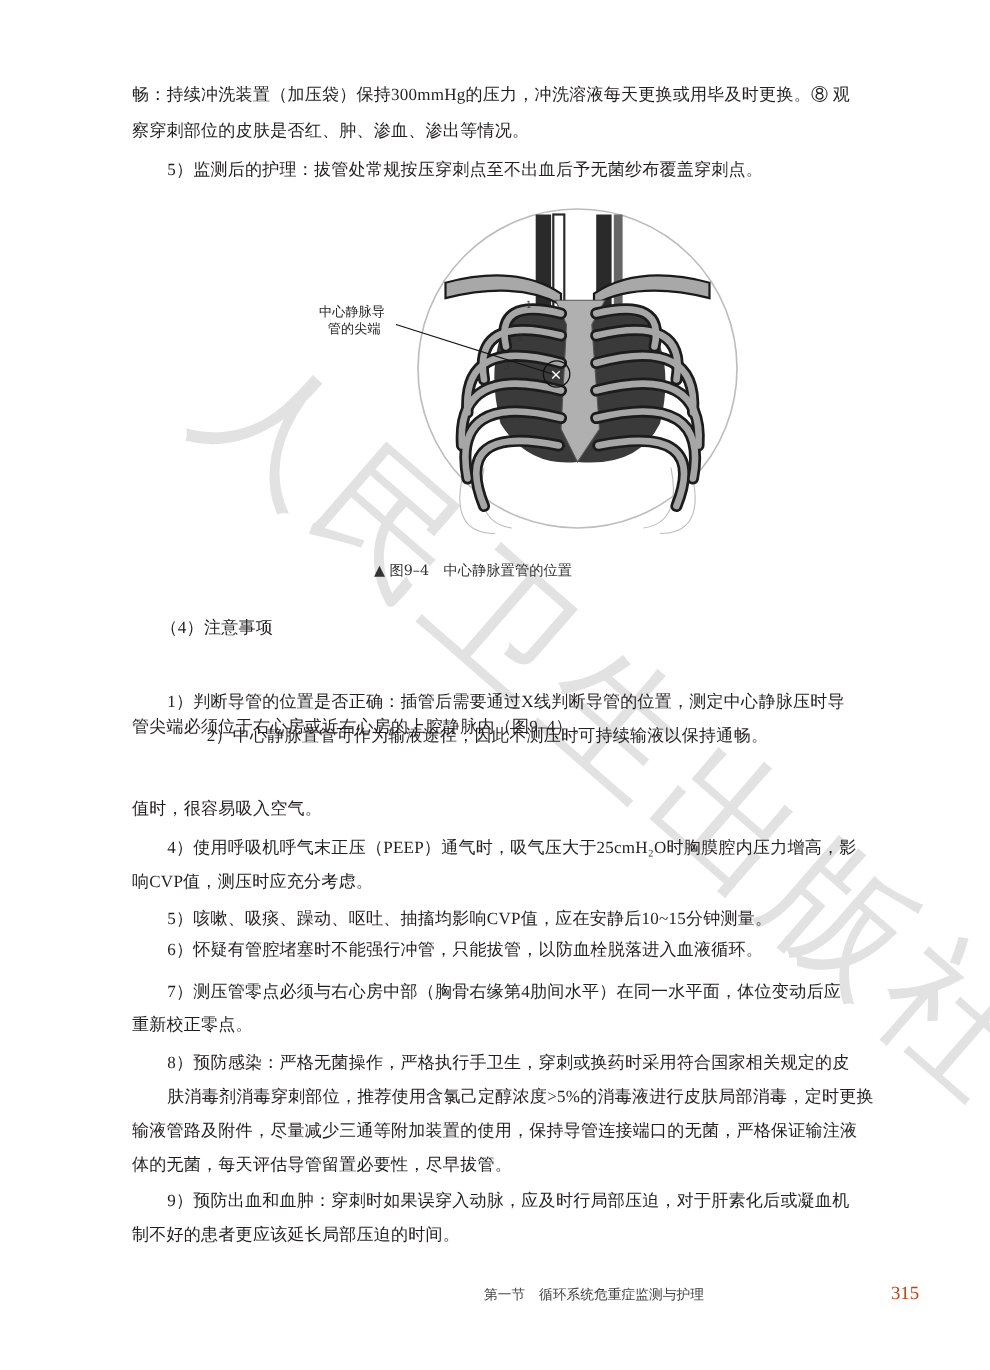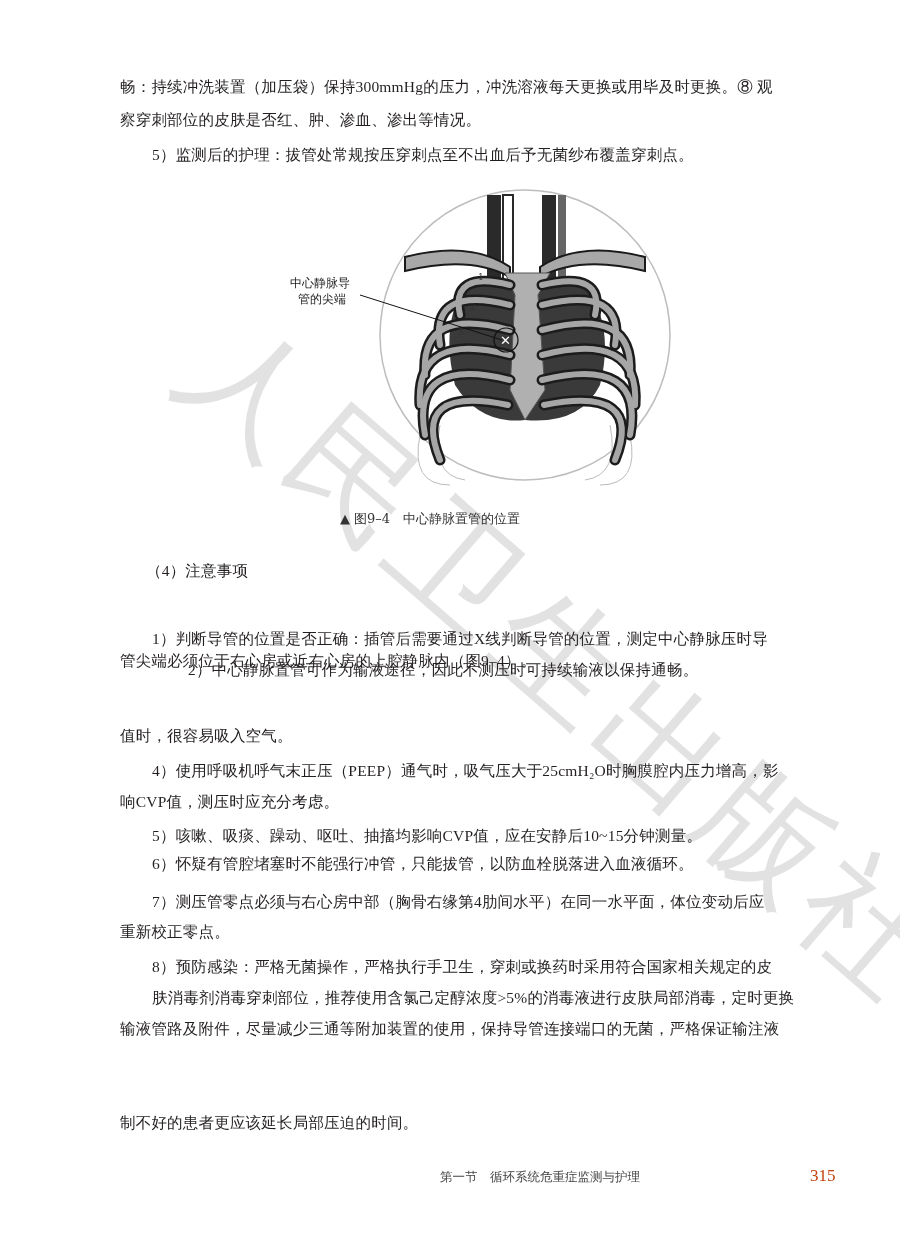--- a/index.html
+++ b/index.html
@@ -126,18 +126,20 @@
   <div class="line indent" style="top:826px;">5）咳嗽、吸痰、躁动、呕吐、抽搐均影响CVP值，应在安静后10~15分钟测量。</div>
 
   <div class="line indent" style="top:854px;">6）怀疑有管腔堵塞时不能强行冲管，只能拔管，以防血栓脱落进入血液循环。</div>
 
   <div class="line indent" style="top:892px;">7）测压管零点必须与右心房中部（胸骨右缘第4肋间水平）在同一水平面，体位变动后应</div>
   <div class="line" style="top:922px;">重新校正零点。</div>
 
   <div class="line indent" style="top:957px;">8）预防感染：严格无菌操作，严格执行手卫生，穿刺或换药时采用符合国家相关规定的皮</div>
   <div class="line" style="top:988px;margin-left:32px;">肤消毒剂消毒穿刺部位，推荐使用含氯己定醇浓度&gt;5%的消毒液进行皮肤局部消毒，定时更换</div>
   <div class="line" style="top:1019px;">输液管路及附件，尽量减少三通等附加装置的使用，保持导管连接端口的无菌，严格保证输注液</div>
+  <div class="line" style="top:1050px;">体的无菌，每天评估导管留置必要性，尽早拔管。</div>
 
+  <div class="line indent" style="top:1082px;">9）预防出血和血肿：穿刺时如果误穿入动脉，应及时行局部压迫，对于肝素化后或凝血机</div>
   <div class="line" style="top:1113px;">制不好的患者更应该延长局部压迫的时间。</div>
 
   <div class="footer-title">第一节　循环系统危重症监测与护理</div>
   <div class="page-num">315</div>
 </div>
 
 </body></html>

